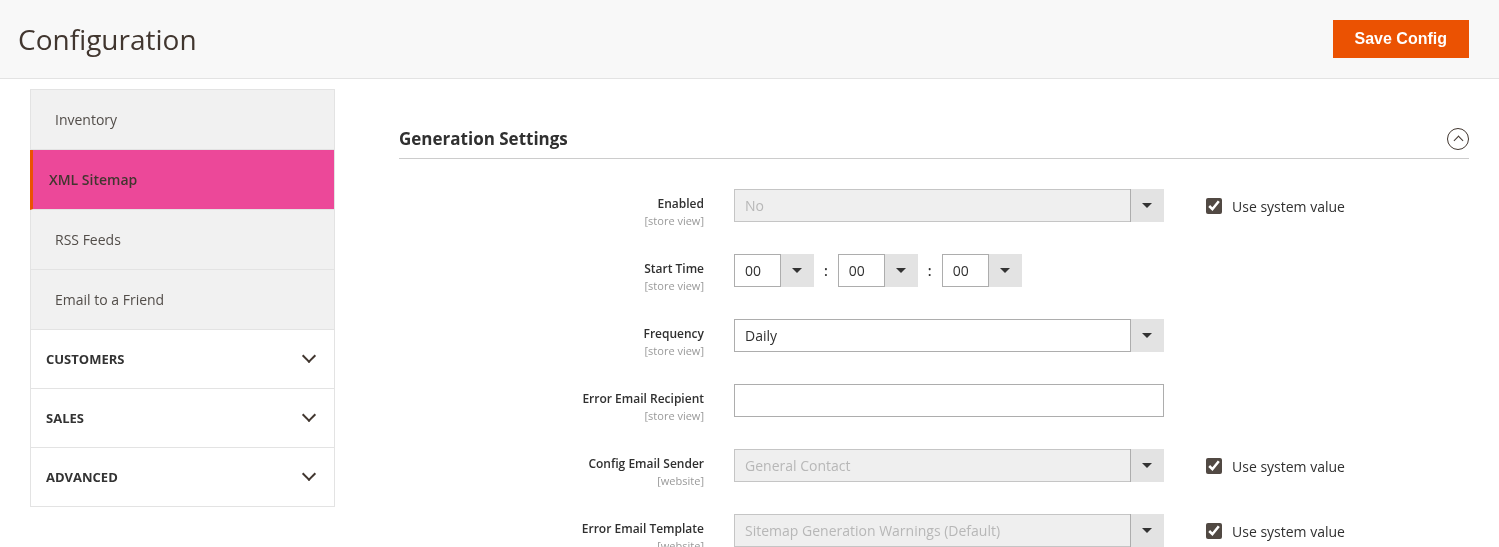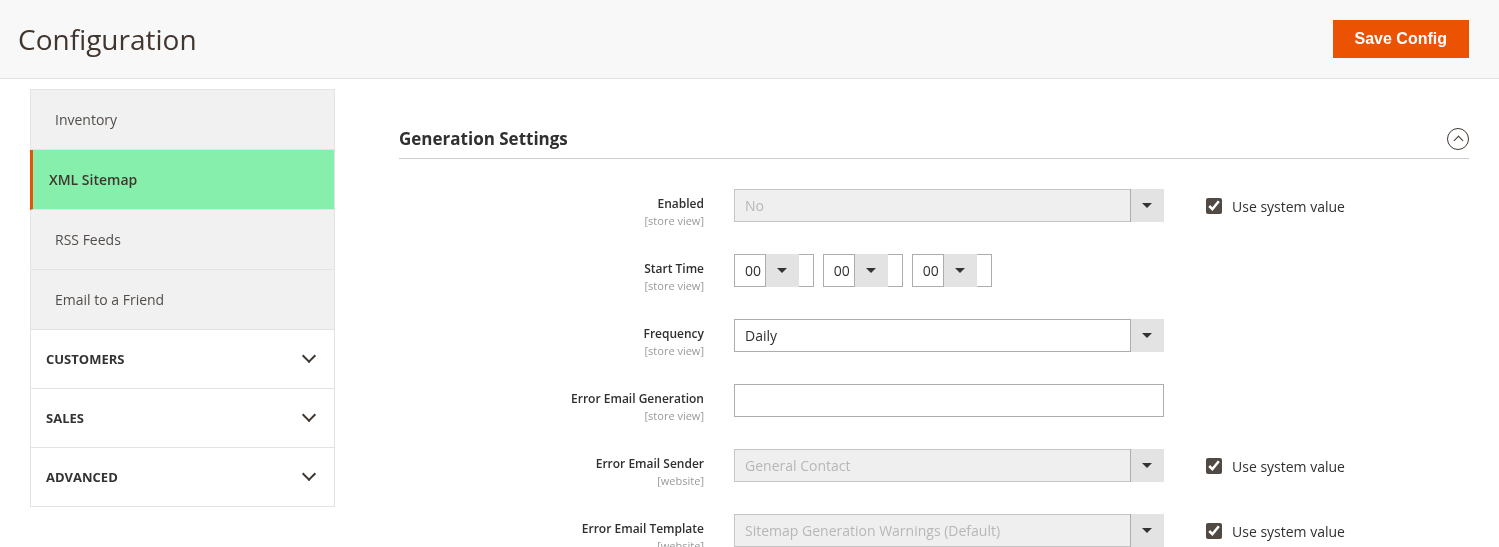--- a/index.html
+++ b/index.html
@@ -4,41 +4,41 @@
 <style>
   * { box-sizing: border-box; }
   body { margin: 0; font-family: 'Open Sans', 'Helvetica Neue', Helvetica, Arial, sans-serif; font-size: 14px; color: #333; background: #fff; }
   .header { background: #f8f8f8; border-bottom: 1px solid #e3e3e3; padding: 20px 30px 20px 18px; display: flex; justify-content: space-between; align-items: center; gap: 40px; }
   .page-title { font-size: 28px; font-weight: 400; color: #41362f; margin: 0; }
   .btn-primary { background: #eb5202; color: #fff; border: none; padding: 10px 22px; font-size: 16px; font-weight: 600; cursor: pointer; }
   .main-wrap { display: flex; }
   .sidebar { width: 335px; padding-top: 10px; padding-left: 30px; }
   .tab-item { padding: 20px 24px; color: #524d49; cursor: pointer; border: 1px solid #e3e3e3; border-top: none; background: #f1f1f1; font-size: 14px; }
   .tab-item.first { border-top: 1px solid #e3e3e3; }
-  .tab-item.active { border-left: 3px solid #eb5202; background: #86efac; font-weight: 600; color: #41362f; padding-left: 16px; }
+  .tab-item.active { border-left: 3px solid #eb5202; background: #ec4899; font-weight: 600; color: #41362f; padding-left: 16px; }
   .tab-group { padding: 20px 18px 20px 15px; font-weight: 700; color: #333; cursor: pointer; border: 1px solid #e3e3e3; border-top: none; background: #fff; display: flex; justify-content: space-between; align-items: center; font-size: 13px; }
   .chev { width: 12px; height: 12px; position: relative; }
   .chev::before { content: ''; display: block; width: 8px; height: 8px; border-right: 2px solid #41362f; border-bottom: 2px solid #41362f; transform: rotate(45deg); position: absolute; top: -2px; left: 0; }
   .content { flex: 1; padding: 30px 30px 30px 64px; }
   .section-head { border-bottom: 1px solid #ccc; padding-bottom: 8px; margin-top: 18px; margin-bottom: 30px; display: flex; justify-content: space-between; align-items: center; }
   .section-title { font-size: 17px; font-weight: 700; color: #303030; margin: 0; }
   .collapse-btn { width: 22px; height: 22px; border: 1.5px solid #41362f; border-radius: 50%; display: flex; align-items: center; justify-content: center; cursor: pointer; position: relative; }
   .collapse-btn::before { content: ''; width: 6px; height: 6px; border-left: 1.5px solid #41362f; border-top: 1.5px solid #41362f; transform: rotate(45deg); position: absolute; top: 8px; }
   .field-row { display: flex; align-items: flex-start; margin-bottom: 26px; }
   .field-label-col { width: 335px; text-align: right; padding-right: 30px; padding-top: 4px; }
   .field-label { font-weight: 600; color: #303030; font-size: 12px; }
   .field-scope { font-size: 11px; color: #999; display: block; margin-top: 1px; }
   .field-control { width: 430px; }
   .field-extra { padding-left: 38px; display: flex; align-items: center; padding-top: 6px; }
   select, input[type="text"] { width: 100%; height: 33px; border: 1px solid #adadad; padding: 0 10px; font-size: 14px; color: #303030; background: #fff; font-family: inherit; appearance: none; -webkit-appearance: none; }
   .select-wrap { position: relative; display: block; }
   .select-wrap::after { content: ''; position: absolute; right: 0; top: 0; width: 33px; height: 33px; background: #e3e3e3; border-left: 1px solid #adadad; pointer-events: none; }
   .select-wrap::before { content: ''; position: absolute; right: 12px; top: 14px; width: 0; height: 0; border-left: 5px solid transparent; border-right: 5px solid transparent; border-top: 5px solid #333; z-index: 2; pointer-events: none; }
   .select-wrap.disabled select { background: #e9e9e9; color: #999; }
-  .select-wrap.small { display: inline-block; width: 65px; }
+  .select-wrap.small { display: inline-block; width: 80px; }
   .select-wrap.small select { width: 80px; }
   .time-row { display: flex; align-items: center; gap: 4px; }
   .time-sep { padding: 0 6px; font-weight: 600; color: #303030; }
   .chk { width: 16px; height: 16px; accent-color: #514943; margin-right: 10px; cursor: pointer; }
   .chk-label { font-size: 14px; color: #303030; cursor: pointer; }
 </style>
 </head>
 <body>
 
 <div class="header">
@@ -109,31 +109,31 @@
         <span class="field-label">Frequency</span>
         <span class="field-scope">[store view]</span>
       </div>
       <div class="field-control">
         <span class="select-wrap"><select><option>Daily</option></select></span>
       </div>
     </div>
 
     <div class="field-row">
       <div class="field-label-col">
-        <span class="field-label">Error Email Generation</span>
+        <span class="field-label">Error Email Recipient</span>
         <span class="field-scope">[store view]</span>
       </div>
       <div class="field-control">
         <input type="text" value="" style="">
       </div>
     </div>
 
     <div class="field-row">
       <div class="field-label-col">
-        <span class="field-label">Error Email Sender</span>
+        <span class="field-label">Config Email Sender</span>
         <span class="field-scope">[website]</span>
       </div>
       <div class="field-control">
         <span class="select-wrap disabled"><select disabled=""><option>General Contact</option></select></span>
       </div>
       <div class="field-extra">
         <input type="checkbox" class="chk" checked="" style="">
         <label class="chk-label">Use system value</label>
       </div>
     </div>

